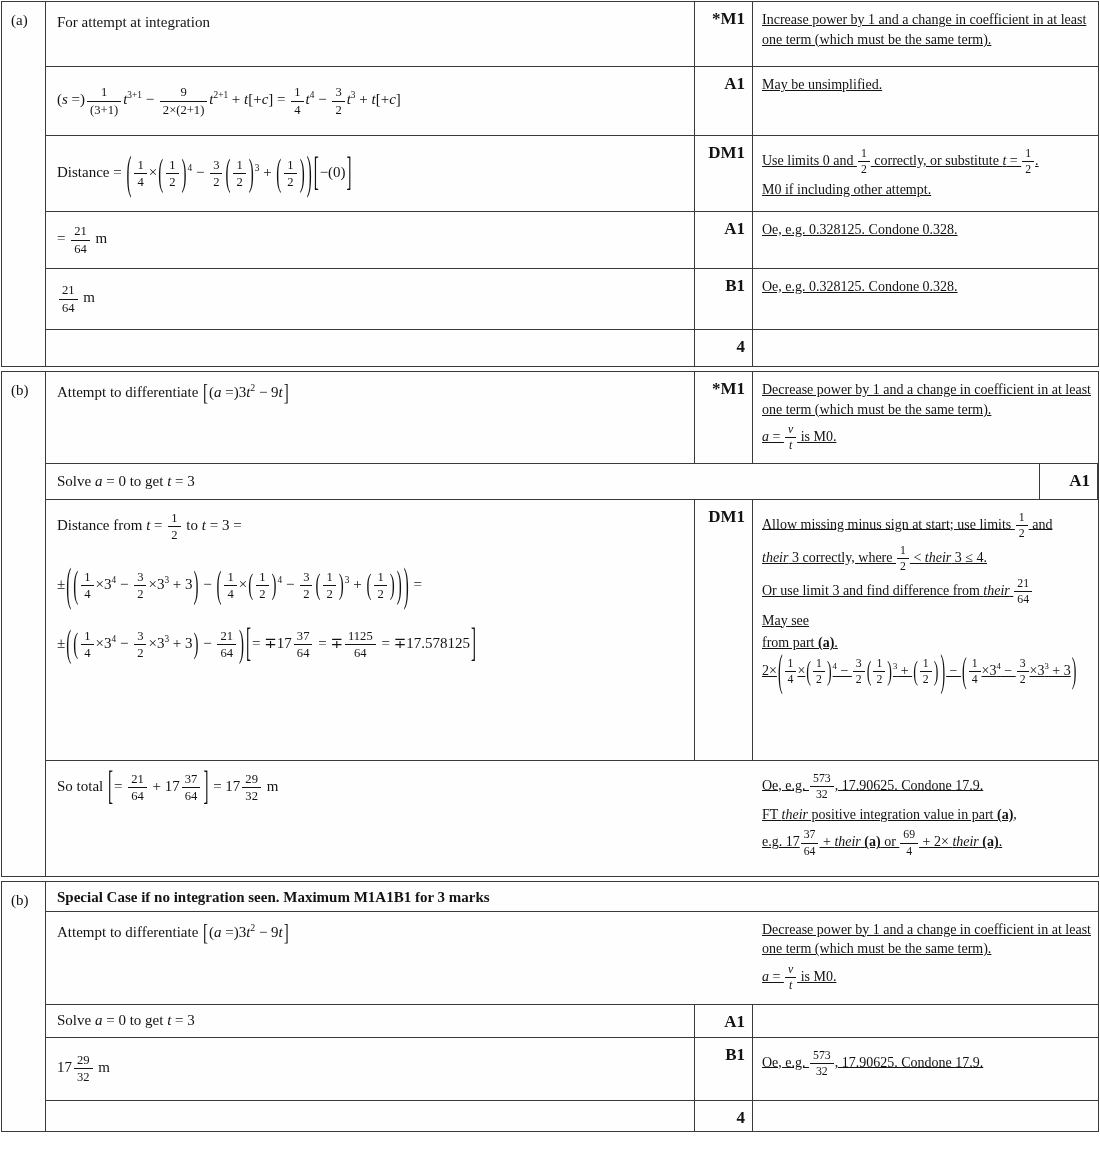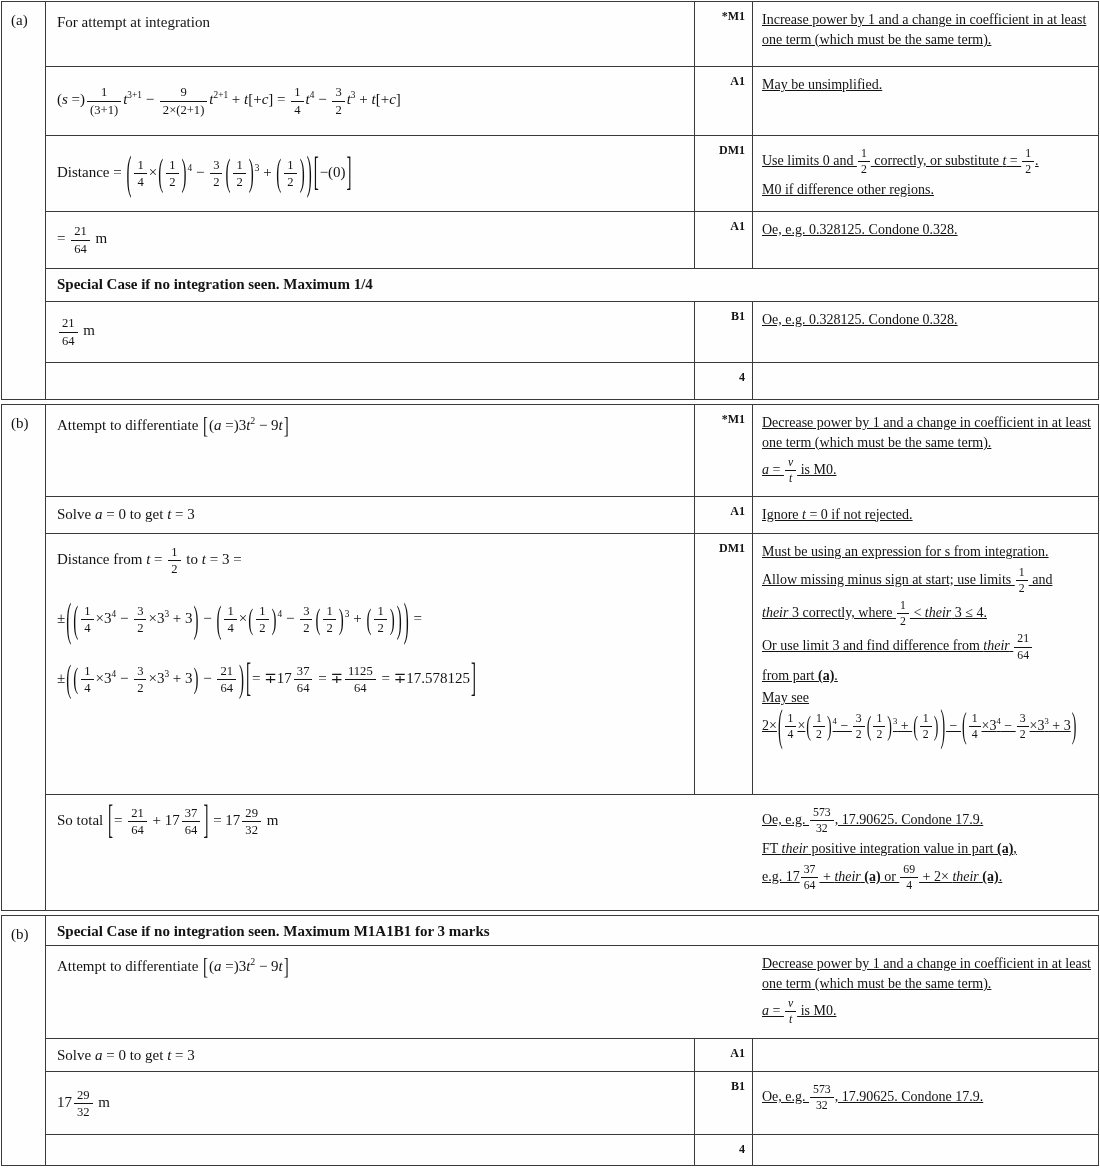--- a/index.html
+++ b/index.html
@@ -30,21 +30,21 @@
     padding:4px 10px 4px 11px;
     display:flex;flex-direction:column;justify-content:center;
     font-size:15px;
   }
   .work-cell.top{justify-content:flex-start;padding-top:9px;}
   .mark-cell{
     flex:0 0 59px;width:59px;box-sizing:border-box;
     border-left:1px solid #3a3a3a;border-right:1px solid #3a3a3a;
     text-align:right;
     padding:7px 7px 0 0;
-    font-size:12px;
+    font-size:17px;
   }
   .mark-label{font-weight:bold;}
   .note-cell{
     flex:0 0 345px;width:345px;box-sizing:border-box;
     padding:7px 6px 6px 9px;
     font-size:14px;
     text-decoration:underline;
   }
   .special-cell{
     flex:1;padding:7px 10px 5px 11px;
@@ -101,34 +101,31 @@
               <div class="nline">May be unsimplified.</div>
             </div>
           </div>
           <div class="row" style="min-height: 75px;">
             <div class="work-cell">
               <div class="mline">Distance = <span class="stretch" style="transform: scaleY(3.1);">(</span><span class="frac"><span class="num">1</span><span class="den">4</span></span>×<span class="stretch" style="transform: scaleY(2.5);">(</span><span class="frac"><span class="num">1</span><span class="den">2</span></span><span class="stretch" style="transform: scaleY(2.5);">)</span><sup>4</sup> − <span class="frac"><span class="num">3</span><span class="den">2</span></span><span class="stretch" style="transform: scaleY(2.5);">(</span><span class="frac"><span class="num">1</span><span class="den">2</span></span><span class="stretch" style="transform: scaleY(2.5);">)</span><sup>3</sup> + <span class="stretch" style="transform: scaleY(2.5);">(</span><span class="frac"><span class="num">1</span><span class="den">2</span></span><span class="stretch" style="transform: scaleY(2.5);">)</span><span class="stretch" style="transform: scaleY(3.1);">)</span><span class="stretch" style="transform: scaleY(2.6);">[</span>−(0)<span class="stretch" style="transform: scaleY(2.6);">]</span></div>
             </div>
             <div class="mark-cell"><span class="mark-label">DM1</span></div>
             <div class="note-cell">
               <div class="nline has-frac">Use limits 0 and <span class="frac"><span class="num">1</span><span class="den">2</span></span> correctly, or substitute <i>t</i> = <span class="frac"><span class="num">1</span><span class="den">2</span></span>.</div>
-              <div class="nline">M0 if difference other regions.</div>
+              <div class="nline">M0 if including other attempt.</div>
             </div>
           </div>
           <div class="row" style="min-height: 56px;">
             <div class="work-cell">
               <div class="mline">= <span class="frac"><span class="num">21</span><span class="den">64</span></span> m</div>
             </div>
             <div class="mark-cell"><span class="mark-label">A1</span></div>
             <div class="note-cell">
               <div class="nline">Oe, e.g. 0.328125. Condone 0.328.</div>
             </div>
-          </div>
-          <div class="row" style="min-height: 32px;">
-            <div class="special-cell">Special Case if no integration seen. Maximum 1/4</div>
           </div>
           <div class="row" style="min-height: 60px;">
             <div class="work-cell">
               <div class="mline"><span class="frac"><span class="num">21</span><span class="den">64</span></span> m</div>
             </div>
             <div class="mark-cell"><span class="mark-label">B1</span></div>
             <div class="note-cell">
               <div class="nline">Oe, e.g. 0.328125. Condone 0.328.</div>
             </div>
           </div>
@@ -150,38 +147,34 @@
             <div class="note-cell">
               <div class="nline">Decrease power by 1 and a change in coefficient in at least one term (which must be the same term).</div>
               <div class="nline has-frac"><i>a</i> = <span class="frac"><span class="num"><i>v</i></span><span class="den"><i>t</i></span></span> is M0.</div>
             </div>
           </div>
           <div class="row" style="min-height: 35px;">
             <div class="work-cell">
               <div class="mline">Solve <i>a</i> = 0 to get <i>t</i> = 3</div>
             </div>
             <div class="mark-cell"><span class="mark-label">A1</span></div>
-            <div class="note-cell">
-              <div class="nline">Ignore <i>t</i> = 0 if not rejected.</div>
-            </div>
           </div>
           <div class="row" style="min-height: 260px;">
             <div class="work-cell top">
               <div class="mline">Distance from <i>t</i> = <span class="frac"><span class="num">1</span><span class="den">2</span></span> to <i>t</i> = 3 =</div>
               <div class="mline">±<span class="stretch" style="transform: scaleY(3.1);">(</span><span class="stretch" style="transform: scaleY(2.5);">(</span><span class="frac"><span class="num">1</span><span class="den">4</span></span>×3<sup>4</sup> − <span class="frac"><span class="num">3</span><span class="den">2</span></span>×3<sup>3</sup> + 3<span class="stretch" style="transform: scaleY(2.5);">)</span> − <span class="stretch" style="transform: scaleY(2.5);">(</span><span class="frac"><span class="num">1</span><span class="den">4</span></span>×<span class="stretch" style="transform: scaleY(1.9);">(</span><span class="frac"><span class="num">1</span><span class="den">2</span></span><span class="stretch" style="transform: scaleY(1.9);">)</span><sup>4</sup> − <span class="frac"><span class="num">3</span><span class="den">2</span></span><span class="stretch" style="transform: scaleY(1.9);">(</span><span class="frac"><span class="num">1</span><span class="den">2</span></span><span class="stretch" style="transform: scaleY(1.9);">)</span><sup>3</sup> + <span class="stretch" style="transform: scaleY(1.9);">(</span><span class="frac"><span class="num">1</span><span class="den">2</span></span><span class="stretch" style="transform: scaleY(1.9);">)</span><span class="stretch" style="transform: scaleY(2.5);">)</span><span class="stretch" style="transform: scaleY(3.1);">)</span> =</div>
               <div class="mline">±<span class="stretch" style="transform: scaleY(2.5);">(</span><span class="stretch" style="transform: scaleY(1.9);">(</span><span class="frac"><span class="num">1</span><span class="den">4</span></span>×3<sup>4</sup> − <span class="frac"><span class="num">3</span><span class="den">2</span></span>×3<sup>3</sup> + 3<span class="stretch" style="transform: scaleY(1.9);">)</span> − <span class="frac"><span class="num">21</span><span class="den">64</span></span><span class="stretch" style="transform: scaleY(2.5);">)</span><span class="stretch" style="transform: scaleY(2.6);">[</span>= ∓17<span class="frac"><span class="num">37</span><span class="den">64</span></span> = ∓<span class="frac"><span class="num">1125</span><span class="den">64</span></span> = ∓17.578125<span class="stretch" style="transform: scaleY(2.6);">]</span></div>
             </div>
             <div class="mark-cell"><span class="mark-label">DM1</span></div>
             <div class="note-cell">
-              <div class="nline">Must be using an expression for s from integration.</div>
               <div class="nline has-frac">Allow missing minus sign at start; use limits <span class="frac"><span class="num">1</span><span class="den">2</span></span> and</div>
               <div class="nline has-frac"><i>their</i> 3 correctly, where <span class="frac"><span class="num">1</span><span class="den">2</span></span> &lt; <i>their</i> 3 ≤ 4.</div>
               <div class="nline has-frac">Or use limit 3 and find difference from <i>their</i> <span class="frac"><span class="num">21</span><span class="den">64</span></span></div>
+              <div class="nline">May see</div>
               <div class="nline">from part <b>(a)</b>.</div>
-              <div class="nline">May see</div>
               <div class="nline has-frac">2×<span class="stretch" style="transform: scaleY(3.1);">(</span><span class="frac"><span class="num">1</span><span class="den">4</span></span>×<span class="stretch" style="transform: scaleY(1.9);">(</span><span class="frac"><span class="num">1</span><span class="den">2</span></span><span class="stretch" style="transform: scaleY(1.9);">)</span><sup>4</sup> − <span class="frac"><span class="num">3</span><span class="den">2</span></span><span class="stretch" style="transform: scaleY(1.9);">(</span><span class="frac"><span class="num">1</span><span class="den">2</span></span><span class="stretch" style="transform: scaleY(1.9);">)</span><sup>3</sup> + <span class="stretch" style="transform: scaleY(1.9);">(</span><span class="frac"><span class="num">1</span><span class="den">2</span></span><span class="stretch" style="transform: scaleY(1.9);">)</span><span class="stretch" style="transform: scaleY(3.1);">)</span> − <span class="stretch" style="transform: scaleY(2.5);">(</span><span class="frac"><span class="num">1</span><span class="den">4</span></span>×3<sup>4</sup> − <span class="frac"><span class="num">3</span><span class="den">2</span></span>×3<sup>3</sup> + 3<span class="stretch" style="transform: scaleY(2.5);">)</span></div>
             </div>
           </div>
           <div class="row" style="min-height: 115px;">
             <div class="work-cell top">
               <div class="mline">So total <span class="stretch" style="transform: scaleY(2.6);">[</span>= <span class="frac"><span class="num">21</span><span class="den">64</span></span> + 17<span class="frac"><span class="num">37</span><span class="den">64</span></span><span class="stretch" style="transform: scaleY(2.6);">]</span> = 17<span class="frac"><span class="num">29</span><span class="den">32</span></span> m</div>
             </div>
             <div class="note-cell">
               <div class="nline has-frac">Oe, e.g. <span class="frac"><span class="num">573</span><span class="den">32</span></span>, 17.90625. Condone 17.9.</div>
               <div class="nline">FT <i>their</i> positive integration value in part <b>(a)</b>,</div>

